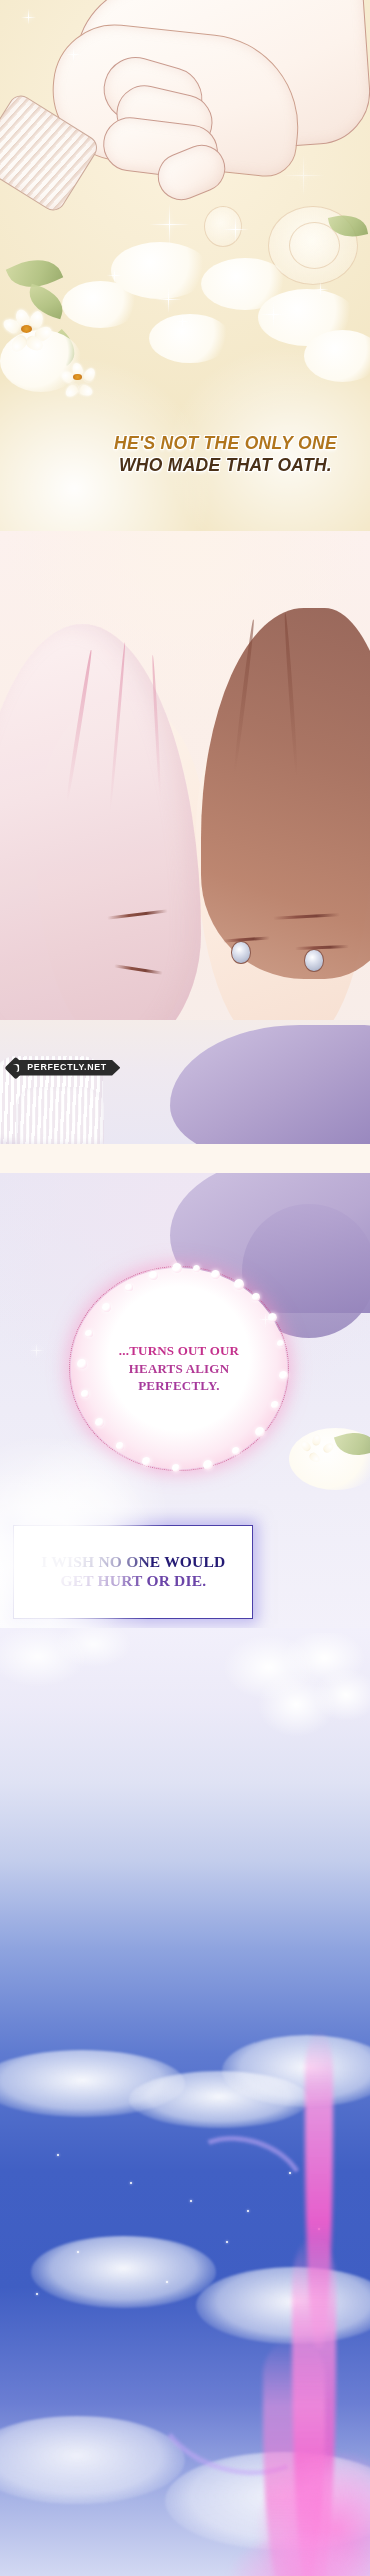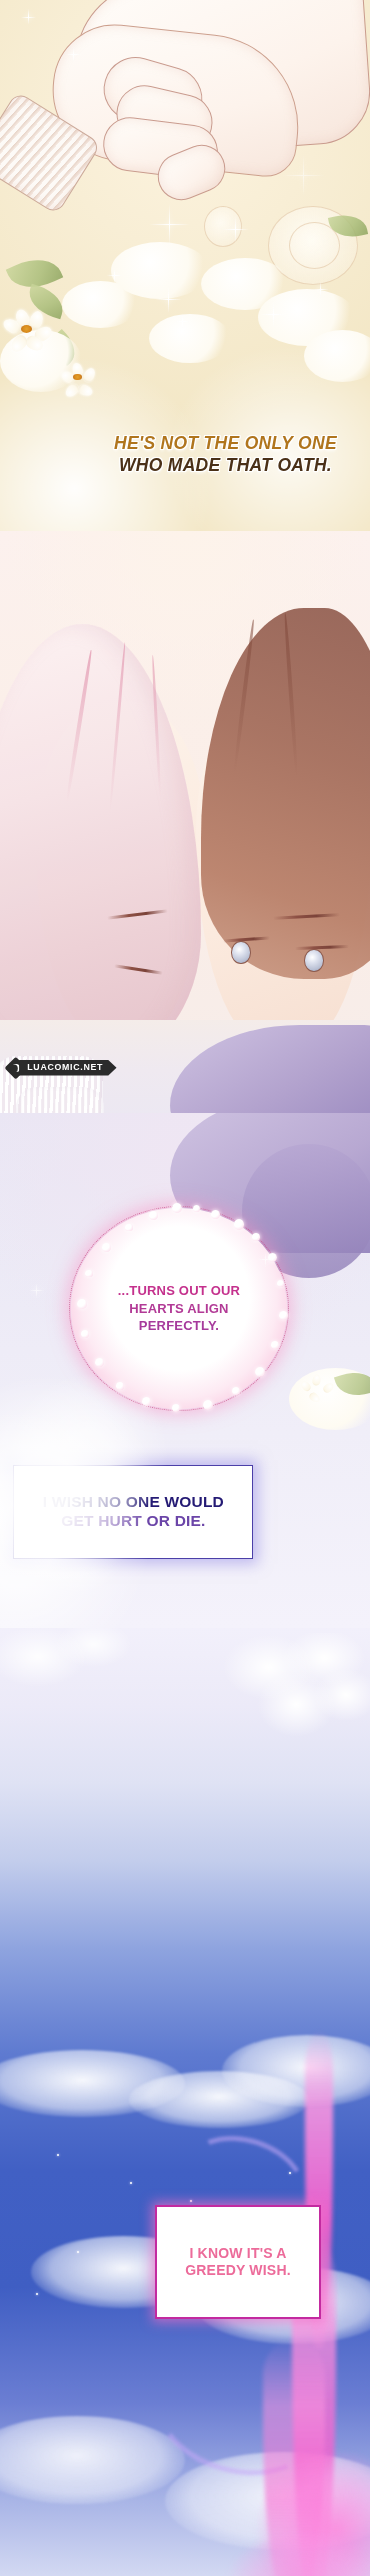--- a/index.html
+++ b/index.html
@@ -227,25 +227,26 @@
     color: #ffffff;
     font-size: 8.8px;
     font-weight: 700;
     letter-spacing: 0.7px;
     line-height: 15.5px;
     clip-path: polygon(0 0, calc(100% - 8.2px) 0, 100% 50%, calc(100% - 8.2px) 100%, 0 100%);
   }
 
   
   #panel-lavender {
-    top: 1113px;
+    top: 1173px;
     height: 515px;
     background:
       radial-gradient(ellipse 90% 60% at 50% 8%, #efe6f3 0%, rgba(239,230,243,0) 70%),
       linear-gradient(180deg, #e9e6f4 0%, #eceaf6 30%, #f0eef8 62%, #f4f2fb 100%);
+    font-family: Liberation Serif, serif;
   }
   #panel-lavender::after {
     content: "";
     position: absolute; inset: 0;
     background:
       radial-gradient(circle at 12% 72%, rgba(255,255,255,.85) 0 6%, rgba(255,255,255,0) 22%),
       radial-gradient(circle at 4% 84%, rgba(255,255,255,.8) 0 7%, rgba(255,255,255,0) 24%),
       radial-gradient(circle at 24% 66%, rgba(255,255,255,.6) 0 5%, rgba(255,255,255,0) 18%);
     pointer-events: none;
   }
@@ -455,21 +456,21 @@
 
   <div class="panel" style="top:1020px; height:124px; background:linear-gradient(180deg,#f4ece9 0%, #efe9f0 40%, #eae7f3 100%);">
     <div class="robe-purple" style="left:170px; top:5.2px; width:216px; height:134px; border-radius:60% 10% 0 40%; background:linear-gradient(150deg,#cfc3e2 0%, #b3a3ce 50%, #9382bb 100%);"></div>
     <div class="lace-ruffle" style="left:-5.2px; top:36px; width:108px; height:88px;"></div>
     <div class="lace-ruffle" style="left:15.5px; top:67px; width:88px; height:62px; opacity:.8;"></div>
 
     <div class="watermark" style="left:8.2px; top:40px;">
       <div class="wm-diamond">
         <div class="wm-moon"></div>
       </div>
-      <div class="wm-bar">LUACOMIC.NET</div>
+      <div class="wm-bar">PERFECTLY.NET</div>
     </div>
   </div>
 
   <div class="panel" id="panel-lavender">
 
     <div class="robe-purple" style="left:170px; top:-15.5px; width:227px; height:155px; border-radius:50% 10% 0 50%; background:linear-gradient(150deg,#cfc3e2 0%, #b5a5d0 55%, #9080ba 100%); opacity:.95;"></div>
     <div class="robe-purple" style="left:242px; top:31px; width:134px; height:134px; border-radius:50%; background:linear-gradient(170deg,#b9a9d4, #8e7db6); opacity:.8;"></div>
 
     <div class="bloom" style="left:289px; top:255px; width:93px; height:62px;"></div>
     <div class="leaf" style="left:337px; top:258px; width:38px; height:26px; transform:rotate(-18deg); opacity:.75;"></div>
@@ -561,20 +562,16 @@
 
     <div class="magic-ribbon" style="left:180px; top:510px; width:118px; height:82px; transform:rotate(18deg);"></div>
     <div class="magic-ribbon" style="left:155px; top:732px; width:155px; height:103px; transform:rotate(-165deg);"></div>
 
     <div class="magic-beam" style="left:305px; top:402px; width:28px; height:319px;"></div>
     <div class="magic-beam" style="left:292px; top:608px; width:44px; height:361px; opacity:.85;"></div>
     <div class="magic-beam" style="left:263px; top:711px; width:62px; height:268px; opacity:.6;"></div>
     <div class="magic-glow" style="left:258px; top:824px; width:155px; height:155px;"></div>
     <div class="magic-glow" style="left:216px; top:907px; width:175px; height:124px; opacity:.8;"></div>
 
-    <div class="box-rect" id="box-greedy" style="left:155px; top:577px; width:162px; height:110px;">
-      <div class="greedy-l1">I KNOW IT'S A</div>
-      <div class="greedy-l2">GREEDY WISH.</div>
-    </div>
   </div>
 
 </div>
 
 
 </body></html>

